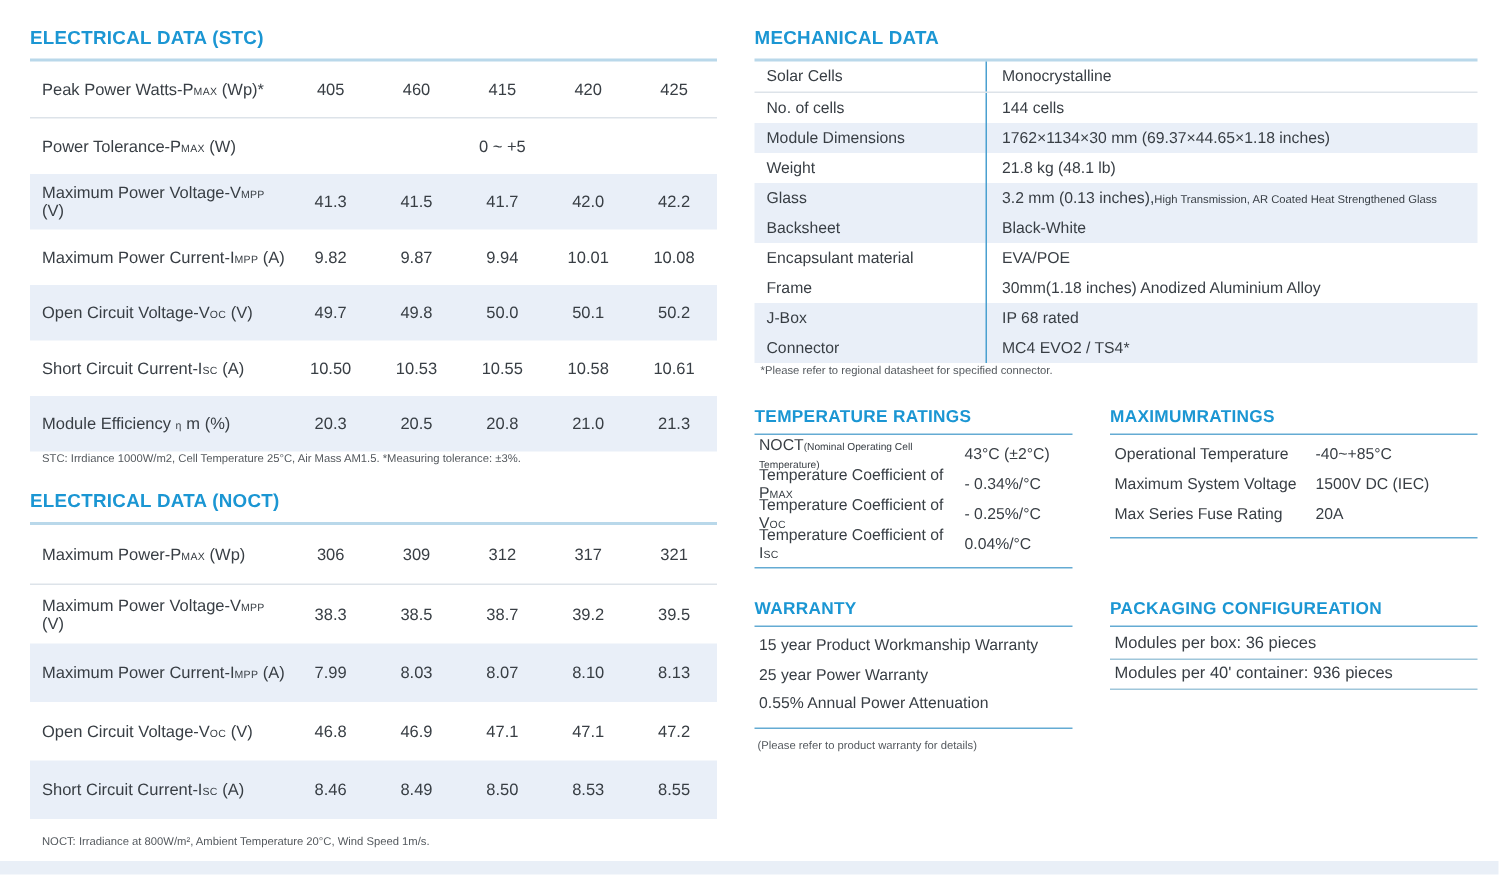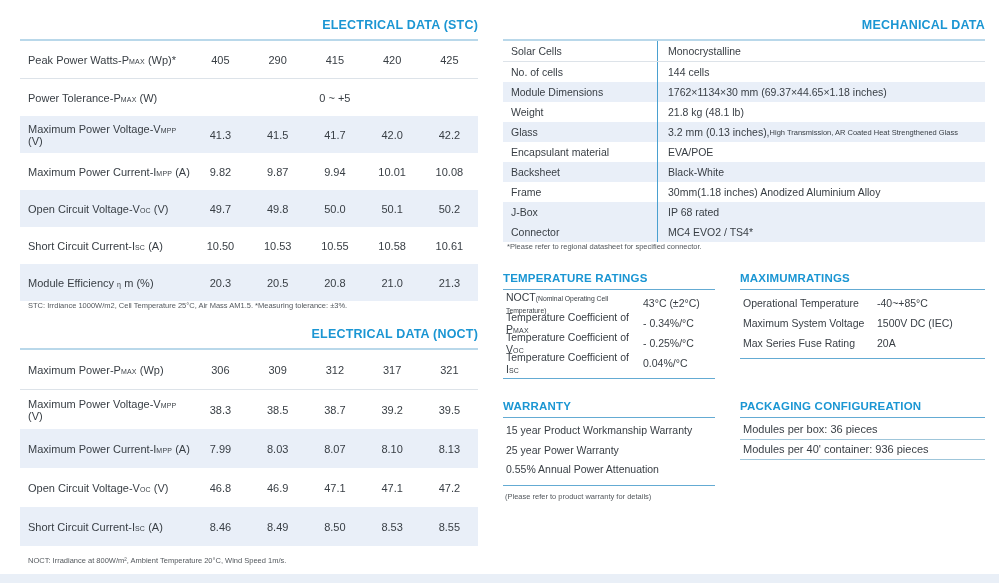--- a/index.html
+++ b/index.html
@@ -5,21 +5,21 @@
   html,body{margin:0;padding:0;}
   body{
     width:999px;height:583px;position:relative;background:#ffffff;
     font-family:"Liberation Sans",sans-serif;color:#383e44;overflow:hidden;
   }
   .col-left{position:absolute;left:20px;top:10px;width:458px;}
   .col-right{position:absolute;left:503px;top:10px;width:482px;}
 
   .big-title{
     font-size:12.5px;font-weight:700;color:#1b96d3;margin-top:8px;
-    padding-bottom:7px;border-bottom:2px solid #b9d8ea;letter-spacing:.2px;text-align:right;
+    padding-bottom:7px;border-bottom:2px solid #b9d8ea;letter-spacing:.2px;
   }
   
   .etable{width:100%;}
   .erow{display:flex;align-items:center;height:37px;}
   .noct .erow{height:39px;}
   .erow.sep{border-bottom:1px solid #dde3e9;}
   .erow.hl{background:#e9eff8;}
   .elabel{width:166px;padding-left:8px;font-size:11px;}
   .ecell{width:58px;text-align:center;font-size:11px;}
   .sub{font-size:7px;letter-spacing:.2px;}
@@ -63,21 +63,21 @@
 </head>
 <body>
 
 <div class="col-left">
 
   <div class="big-title">ELECTRICAL DATA (STC)</div>
   <div class="etable">
     <div class="erow sep">
       <div class="elabel"><span>Peak Power Watts-P</span><span class="sub">MAX</span><span> (Wp)*</span></div>
       <div class="ecell">405</div>
-      <div class="ecell">290</div>
+      <div class="ecell">460</div>
       <div class="ecell">415</div>
       <div class="ecell">420</div>
       <div class="ecell">425</div>
     </div>
     <div class="erow">
       <div class="elabel"><span>Power Tolerance-P</span><span class="sub">MAX</span><span> (W)</span></div>
       <div class="ecell"></div>
       <div class="ecell"></div>
       <div class="ecell">0 ~ +5</div>
       <div class="ecell"></div>
@@ -200,30 +200,30 @@
           <span>21.8 kg (48.1 lb)</span>
         </div>
     </div>
     <div class="mrow hl">
       <div class="mlabel">Glass</div>
       <div class="mvalue">
           <span>3.2 mm (0.13 inches),</span>
           <span class="small"> High Transmission, AR Coated Heat Strengthened Glass</span>
         </div>
     </div>
+    <div class="mrow hl">
+      <div class="mlabel">Backsheet</div>
+      <div class="mvalue">
+          <span>Black-White</span>
+        </div>
+    </div>
     <div class="mrow">
       <div class="mlabel">Encapsulant material</div>
       <div class="mvalue">
           <span>EVA/POE</span>
-        </div>
-    </div>
-    <div class="mrow hl">
-      <div class="mlabel">Backsheet</div>
-      <div class="mvalue">
-          <span>Black-White</span>
         </div>
     </div>
     <div class="mrow">
       <div class="mlabel">Frame</div>
       <div class="mvalue">
           <span>30mm(1.18 inches)  Anodized  Aluminium Alloy</span>
         </div>
     </div>
     <div class="mrow hl">
       <div class="mlabel">J-Box</div>

